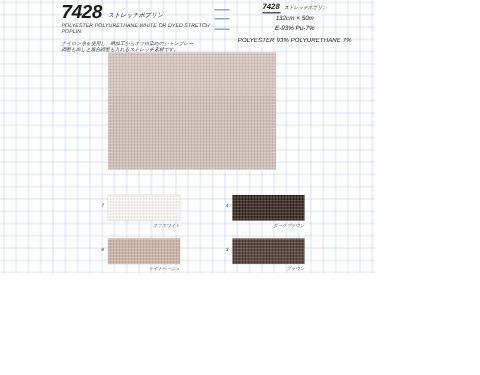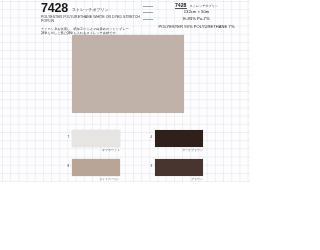--- a/index.html
+++ b/index.html
@@ -12,20 +12,21 @@
   #page{
     position:relative;
     width:250px;height:182px;
     background-color:#fdfdfd;
     background-image:
       linear-gradient(to right, rgba(150,170,200,0.16) 1px, transparent 1px),
       linear-gradient(to bottom, rgba(150,170,200,0.16) 1px, transparent 1px);
     background-size:8.2px 8.2px;
     background-position:2px 1px;
     overflow:hidden;
+    font-style:italic;
   }
 
   
   .hdr-left{
     position:absolute;left:41px;top:2px;width:100px;
   }
   .code-row{display:flex;align-items:baseline;gap:4px;}
   .code-main{
     font-size:12.5px;font-weight:bold;letter-spacing:-0.2px;
     color:#1b1b1b;line-height:12px;

